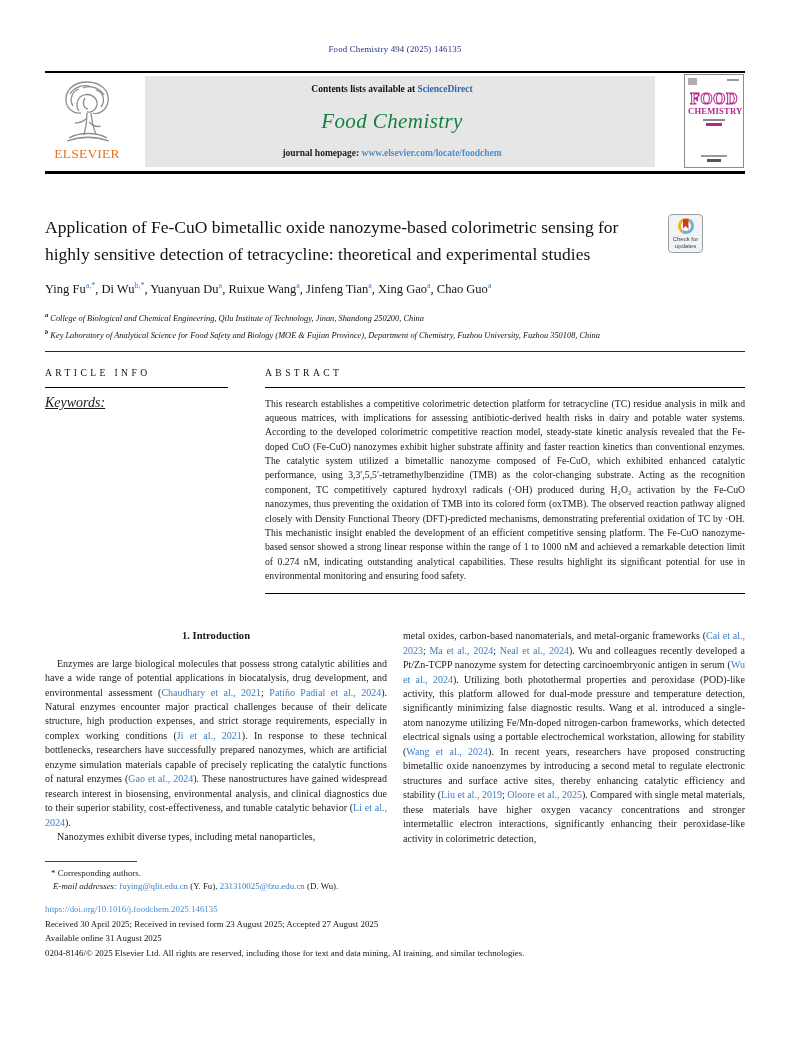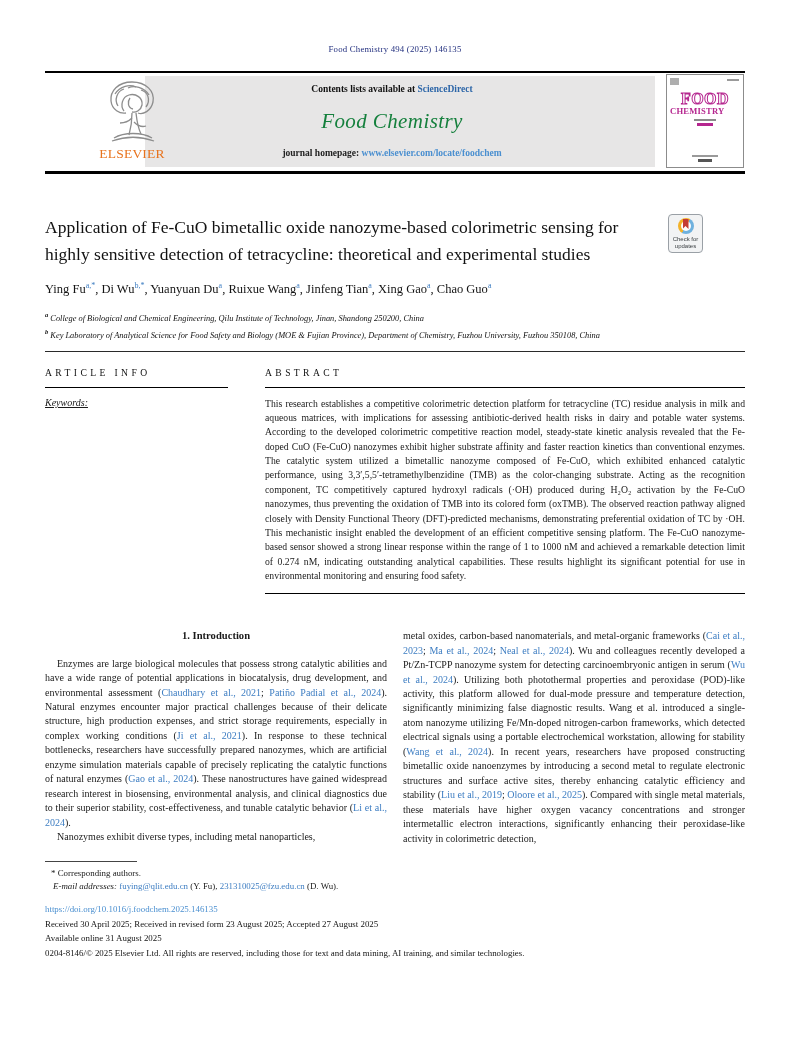--- a/index.html
+++ b/index.html
@@ -17,25 +17,25 @@
   
   .header-band { position:relative; height:96px; }
   .gray-band { position:absolute; left:100px; right:90px; top:3px; bottom:2px; background:#e7e6e6; }
   .band-center { position:absolute; left:100px; right:90px; top:3px; bottom:2px; display:flex; flex-direction:column; align-items:center; justify-content:space-between; padding:8px 16px 9px 0; }
   .contents-line { font-size:9.5px; font-weight:bold; color:#111; }
   .sciencedirect { color:#2d66a8; }
   .journal-title-big { font-size:21px; color:#15803d; letter-spacing:.4px;font-style:italic; }
   .homepage-line { font-size:9.5px; font-weight:bold; color:#222; }
   .homepage-url { color:#4a8fd0; font-weight:bold;text-align:right; }
 
-  .elsevier-logo { position:absolute; left:2px; top:5px; width:80px; height:88px; display:flex; flex-direction:column; align-items:center;margin-left:45px; }
+  .elsevier-logo { position:absolute; left:2px; top:5px; width:80px; height:88px; display:flex; flex-direction:column; align-items:center; }
   .elsevier-logo svg { width:64px; height:70px; }
   .els-label { font-size:13.5px; color:#e8731d; letter-spacing:.2px; margin-top:-2px; font-family:"Liberation Serif",serif; }
 
-  .cover-thumb { position:absolute; right:1px; top:1px; width:78px; height:94px; background:#fff; border:1px solid #8c8c8c; padding:3px; }
+  .cover-thumb { position:absolute; right:1px; top:1px; width:60px; height:94px; background:#fff; border:1px solid #8c8c8c; padding:3px; }
   .cover-micro { background:#9a9a9a; }
   .cm-tl { width:9px; height:7px; opacity:.8; }
   .cm-tr { position:absolute; right:4px; top:4px; width:12px; height:2px; }
   .cover-food { margin-top:6px; text-align:center; font-size:16px; font-weight:bold; letter-spacing:.5px; color:#fff; -webkit-text-stroke:1px #b5268f; line-height:15px; }
   .cover-chem { text-align:left; font-size:8.6px; font-weight:bold; color:#b5268f; letter-spacing:.2px; }
   .cover-editor { margin:3px auto 0 auto; width:22px; height:2px; background:#8a8a8a; }
   .cover-editor2 { margin:2px auto 0 auto; width:16px; height:3px; background:#b5268f; }
   .cover-bottom { position:absolute; bottom:5px; left:0; right:0; display:flex; flex-direction:column; align-items:center; gap:2px; }
   .cover-bottom div { background:#9a9a9a; }
   .cb1 { width:26px; height:2px; }
@@ -57,21 +57,21 @@
   
   .affiliations { margin-top:11px; font-size:8.4px; font-style:italic; color:#111; }
   .affil { line-height:13px; }
   .affil sup { font-size:6.5px; font-style:italic; font-weight:bold; }
 
   .thin-rule { margin-top:9px; height:1px; background:#2a2a2a; }
 
   
   .info-abstract { margin-top:15px; display:grid; grid-template-columns:183px 1fr; column-gap:37px; }
   .col-heading { font-size:9.6px; letter-spacing:3.4px; color:#111; padding-bottom:9px; border-bottom:1px solid #000; }
-  .info-body { padding-top:9px; font-size:10px; line-height:12.8px;text-decoration:underline; }
+  .info-body { padding-top:9px; font-size:14px; line-height:12.8px;text-decoration:underline; }
   .kw-label { font-style:italic; }
   .abstract-body { padding-top:9px; font-size:9.7px; line-height:14.35px; text-align:justify; padding-bottom:10px; border-bottom:1px solid #000; }
 
   
   .intro { margin-top:35px; display:flex; column-gap:16px; }
   .intro-col { width:342px; font-size:10px; line-height:14.45px; text-align:justify; }
   .sec-heading { font-size:10.6px; font-weight:bold; margin-bottom:13px; text-align:center; }
   .para-indent { text-indent:12px; }
   .seg-link { color:#3d7dc2; }
   .seg-italic { font-style:italic; }

